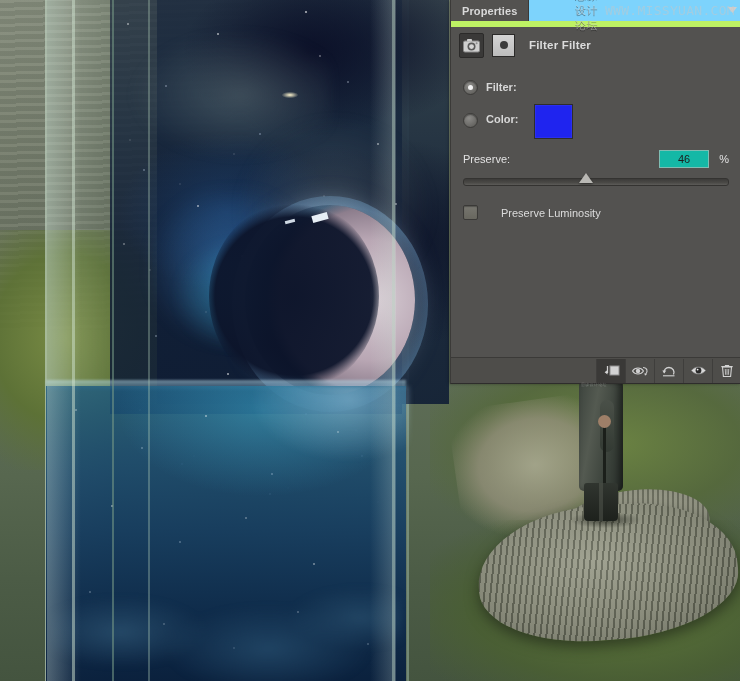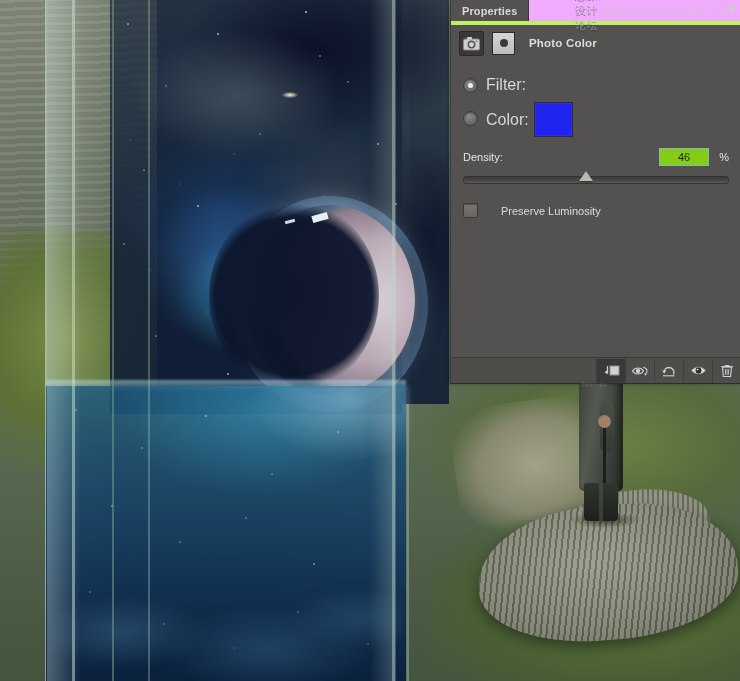--- a/index.html
+++ b/index.html
@@ -319,22 +319,22 @@
     border-left: 1px solid #3b3a38;
     border-bottom: 1px solid #2e2d2c;
     box-shadow: -1px 0 3px rgba(0,0,0,.35);
     font-size: 11px;
     color: #d6d6d6;
     user-select: none;
   }
   .panel-tabbar {
     position: relative;
     height: 21px;
-    background: #f0abfc;
-    border-bottom: 4px solid #bef264;
+    background: #7dd3fc;
+    border-bottom: 6px solid #bef264;
     display: flex;
     align-items: stretch;
   }
   .panel-tab {
     padding: 0 11px;
     display: flex; align-items: center;
     background: #535250;
     color: #d9d9d9;
     font-size: 11px;
     font-weight: bold;
@@ -416,21 +416,22 @@
     flex: 0 0 auto;
   }
   .radio.checked::after {
     content: ""; width: 5px; height: 5px; border-radius: 50%;
     background: #f0f0f0;
   }
   .row-label {
     margin-left: 8px;
     width: 48px;
     color: #d8d8d8;
-    font-size: 16px;
+    font-size: 11px;
+    font-weight: bold;
   }
   .row-color .radio, .row-color .row-label { margin-top: 9px; }
 
   .select {
     position: relative;
     flex: 1;
     height: 19px;
     background: linear-gradient(180deg,#6b6a67 0%,#5b5a57 48%,#545350 52%,#605f5c 100%);
     border: 1px solid #3a3937;
     border-radius: 2px;
@@ -609,40 +610,40 @@
           <rect x="0.5" y="3" width="16" height="11" rx="1.5" fill="#cfcfcf" stroke="#8a8a8a"></rect>
           <rect x="4" y="1" width="5" height="2.5" rx="0.8" fill="#cfcfcf"></rect>
           <circle cx="8.5" cy="8.6" r="4" fill="#5a5a5a"></circle>
           <circle cx="8.5" cy="8.6" r="2.4" fill="#d6d6d6"></circle>
           <circle cx="13.6" cy="5.2" r="1" fill="#8e8e8e"></circle>
         </svg>
       </div>
       <div class="mask-thumb">
         <div class="mask-dot"></div>
       </div>
-      <div class="adj-title">Photo Color</div>
+      <div class="adj-title">Filter Filter</div>
     </div>
 
     <div class="panel-body">
 
       <div class="row row-filter">
         <div class="radio checked"></div>
         <div class="row-label">Filter:</div>
       </div>
 
       <div class="row row-color">
         <div class="radio"></div>
         <div class="row-label">Color:</div>
         <div class="color-swatch" style="background: rgb(31, 36, 239);"></div>
       </div>
 
       <div class="density-block">
         <div class="density-row">
-          <div class="density-label">Density:</div>
-          <div class="density-field" style="background: #84cc16;">46</div>
+          <div class="density-label">Preserve:</div>
+          <div class="density-field" style="background: #14b8a6;">46</div>
           <div class="density-pct">%</div>
         </div>
         <div class="slider">
           <div class="slider-thumb" style="left: 115px;"></div>
         </div>
       </div>
 
       <div class="checkbox-row">
         <div class="checkbox"></div>
         <div class="checkbox-label">Preserve Luminosity</div>

